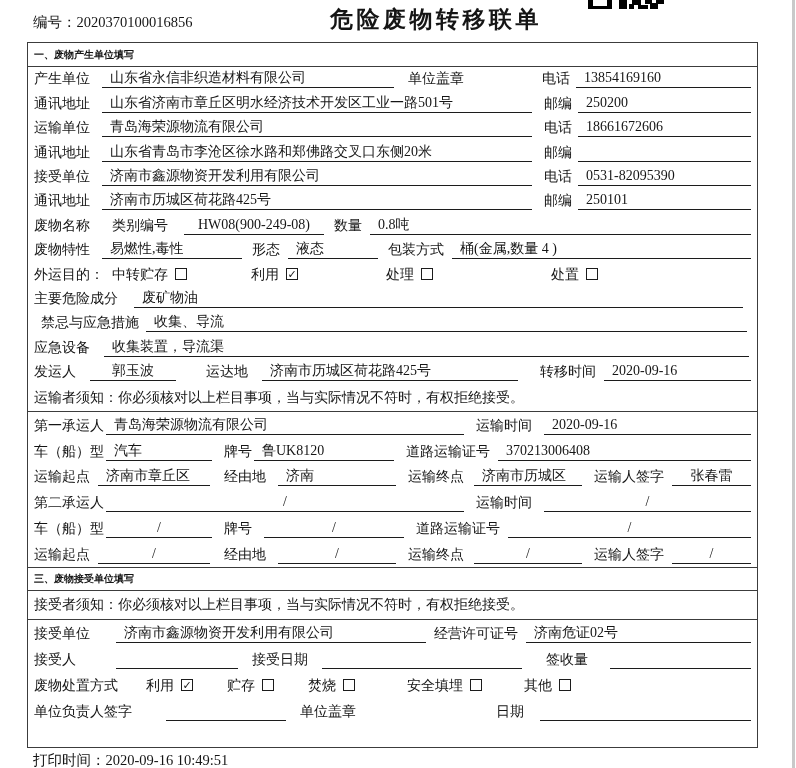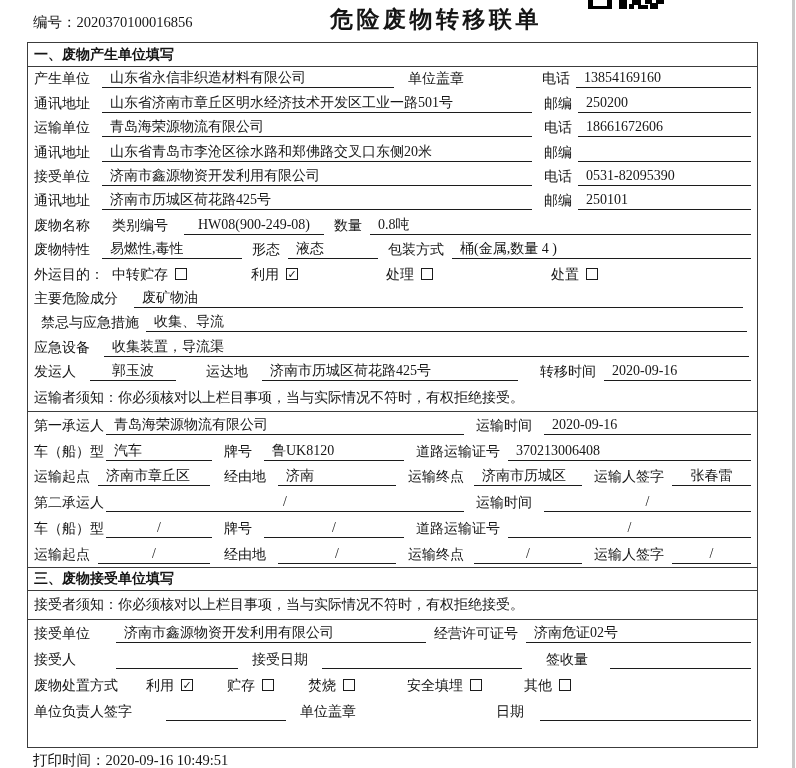--- a/index.html
+++ b/index.html
@@ -7,21 +7,21 @@
        font-family:"Liberation Serif","DejaVu Serif",serif;color:#151515;}
   .page{position:absolute;inset:0;}
   .doc-number{position:absolute;left:33px;top:13px;font-size:14.5px;white-space:nowrap;}
   .doc-title{position:absolute;left:330px;top:4px;margin:0;font-size:23px;font-weight:bold;
              letter-spacing:3.5px;white-space:nowrap;}
   .qr{position:absolute;left:588px;top:0;}
   .right-edge{position:absolute;right:1px;top:0;width:3px;height:768px;background:#c9c9c9;}
   .manifest{position:absolute;left:27px;top:42px;width:731px;height:706px;
             border:1px solid #3c3c3c;box-sizing:border-box;background:#fff;}
   .sec-title{height:24px;box-sizing:border-box;display:flex;align-items:center;
-             padding:1px 6px 0 6px;font-weight:bold;font-size:14px;
+             padding:1px 6px 0 6px;font-weight:bold;font-size:10px;
              border-top:1px solid #3c3c3c;border-bottom:1px solid #3c3c3c;white-space:nowrap;}
   .sec-title:first-child{border-top:none;}
   .form-row{display:flex;align-items:flex-end;padding:0 6px 3px 6px;box-sizing:border-box;
             font-size:14px;white-space:nowrap;}
   .row-s0{height:24.4px;}
   .row-s1{height:25.8px;}
   .row-s2{height:26px;}
   .form-row.notice{align-items:center;border-bottom:1px solid #3c3c3c;padding-bottom:0;}
   .row-s1.notice{height:28px;}
   .row-s2.notice{height:29px;}
@@ -161,21 +161,21 @@
       <div class="form-row row-s1">
         <span class="cl" style="width: 72px;">第一承运人</span>
         <span class="cf" style="width: 358px;">青岛海荣源物流有限公司</span>
         <span class="cl" style="width: 56px; margin-left: 12px;">运输时间</span>
         <span class="cf flex" style="margin-left: 12px;">2020-09-16</span>
       </div>
       <div class="form-row row-s1">
         <span class="cl" style="width: 72px;">车（船）型</span>
         <span class="cf" style="width: 106px;">汽车</span>
         <span class="cl" style="width: 30px; margin-left: 12px;">牌号</span>
-        <span class="cf" style="width: 140px; margin-left: 10px;">鲁UK8120</span>
+        <span class="cf" style="width: 140px; ">鲁UK8120</span>
         <span class="cl" style="width: 84px; margin-left: 12px;">道路运输证号</span>
         <span class="cf flex" style="margin-left: 8px;">370213006408</span>
       </div>
       <div class="form-row row-s1">
         <span class="cl" style="width: 64px;">运输起点</span>
         <span class="cf" style="width: 112px;">济南市章丘区</span>
         <span class="cl" style="width: 46px; margin-left: 14px;">经由地</span>
         <span class="cf" style="width: 118px; margin-left: 8px;">济南</span>
         <span class="cl" style="width: 58px; margin-left: 12px;">运输终点</span>
         <span class="cf" style="width: 108px; margin-left: 8px;">济南市历城区</span>

